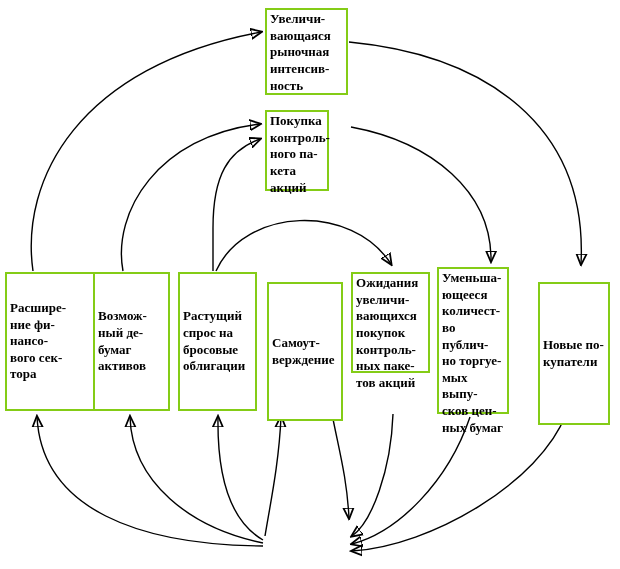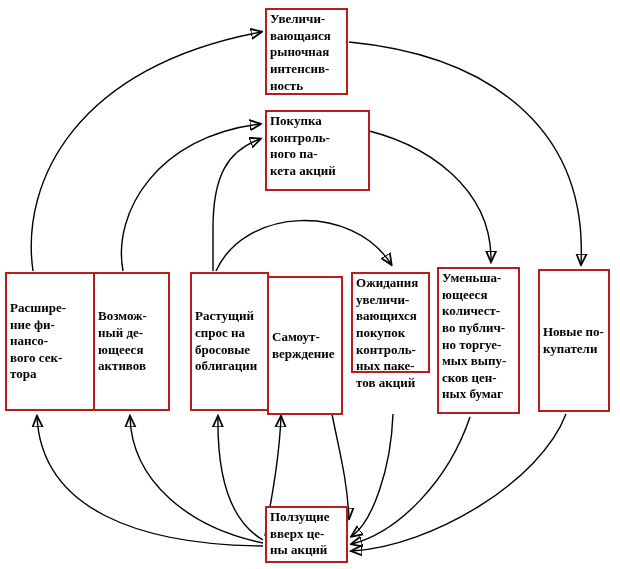--- a/index.html
+++ b/index.html
@@ -3,37 +3,37 @@
 <meta charset="utf-8">
 <style>
   html,body{margin:0;padding:0;background:#ffffff;}
   #canvas{
     position:relative;width:620px;height:569px;background:#ffffff;
     font-family:"Liberation Serif", serif;overflow:hidden;
   }
   #edges{position:absolute;left:0;top:0;width:620px;height:569px;}
   #edges path{fill:none;stroke:#000;stroke-width:1.4;}
   .node{
-    position:absolute;box-sizing:border-box;border:2px solid #b91c1c;background:#fff;
+    position:absolute;box-sizing:border-box;border:2px solid #84cc16;background:#fff;
     display:flex;flex-direction:column;justify-content:flex-start;
     padding:1px 3px 1px 3px;
     font-weight:bold;font-size:13px;line-height:1.28;color:#000;
   }
   .v-center{justify-content:center;}
   .label{white-space:pre-line;}
   
   #n-market-intensity            {left:265px;top:8px;  width:83px;height:87px;}
-  #n-stake-purchase              {left:265px;top:110px;width:105px;height:81px;}
+  #n-stake-purchase              {left:265px;top:110px;width:64px;height:81px;}
   #n-financial-sector-expansion  {left:5px;  top:272px;width:93px;height:139px;}
   #n-asset-dismantling           {left:93px; top:272px;width:77px;height:139px;}
-  #n-junk-bond-demand            {left:178px;top:272px;width:79px;height:139px;margin-left:12px;}
-  #n-self-assertion              {left:267px;top:276px;width:76px;height:139px;}
+  #n-junk-bond-demand            {left:178px;top:272px;width:79px;height:139px;}
+  #n-self-assertion              {left:267px;top:282px;width:76px;height:139px;}
   #n-purchase-expectations       {left:351px;top:272px;width:79px;height:101px;}
-  #n-shrinking-issues            {left:437px;top:267px;width:83px;height:147px;}
-  #n-new-buyers                  {left:538px;top:269px;width:72px;height:143px;}
+  #n-shrinking-issues            {left:437px;top:267px;width:72px;height:147px;}
+  #n-new-buyers                  {left:538px;top:282px;width:72px;height:143px;}
   #n-creeping-prices             {left:265px;top:506px;width:83px;height:57px;}
 </style>
 </head>
 <body>
 
 <div id="canvas">
 
   <svg id="edges" viewBox="0 0 620 569" xmlns="http://www.w3.org/2000/svg" aria-hidden="true">
     <defs>
       <marker id="arrow" viewBox="0 0 10 10" refX="8" refY="5" markerWidth="9" markerHeight="9" orient="auto">
@@ -75,21 +75,21 @@
     <span class="label">Расшире-
 ние фи-
 нансо-
 вого сек-
 тора</span>
   </div>
 
   <div class="node v-center" id="n-asset-dismantling">
     <span class="label">Возмож-
 ный де-
-ющееся
+бумаг
 активов</span>
   </div>
 
   <div class="node v-center" id="n-junk-bond-demand">
     <span class="label">Растущий
 спрос на
 бросовые
 облигации</span>
   </div>
 
@@ -117,19 +117,14 @@
 мых выпу-
 сков цен-
 ных бумаг</span>
   </div>
 
   <div class="node v-center" id="n-new-buyers">
     <span class="label">Новые по-
 купатели</span>
   </div>
 
-  <div class="node" id="n-creeping-prices">
-    <span class="label">Ползущие
-вверх це-
-ны акций</span>
-  </div>
 
 </div>
 
 </body></html>

